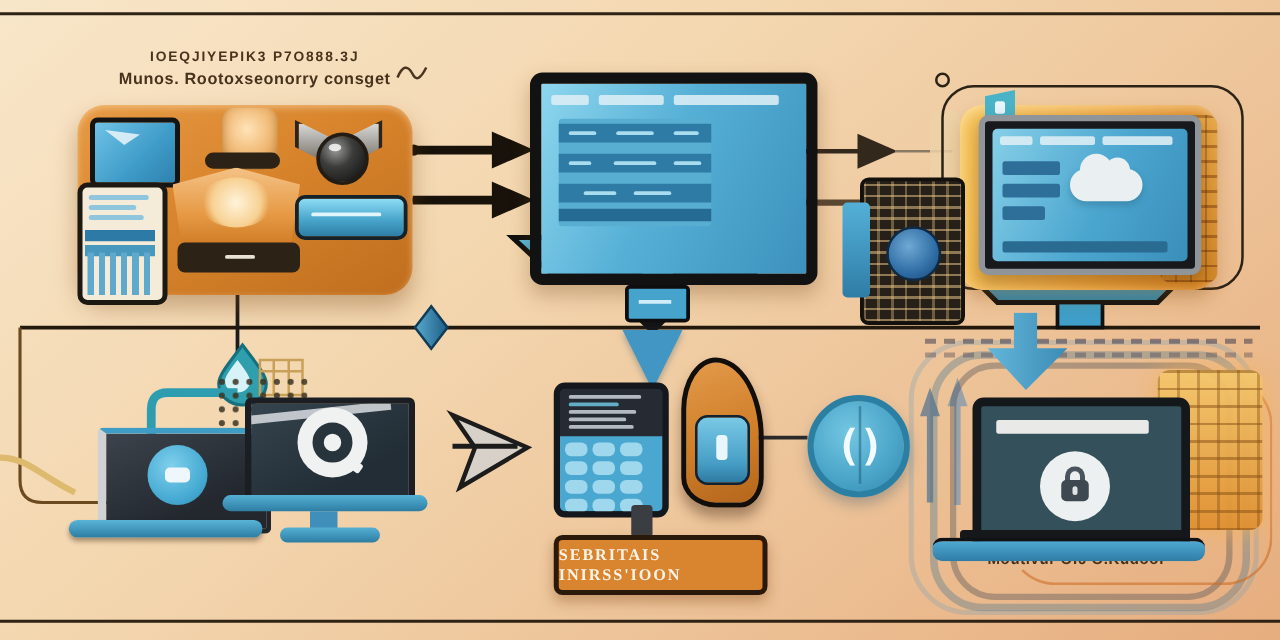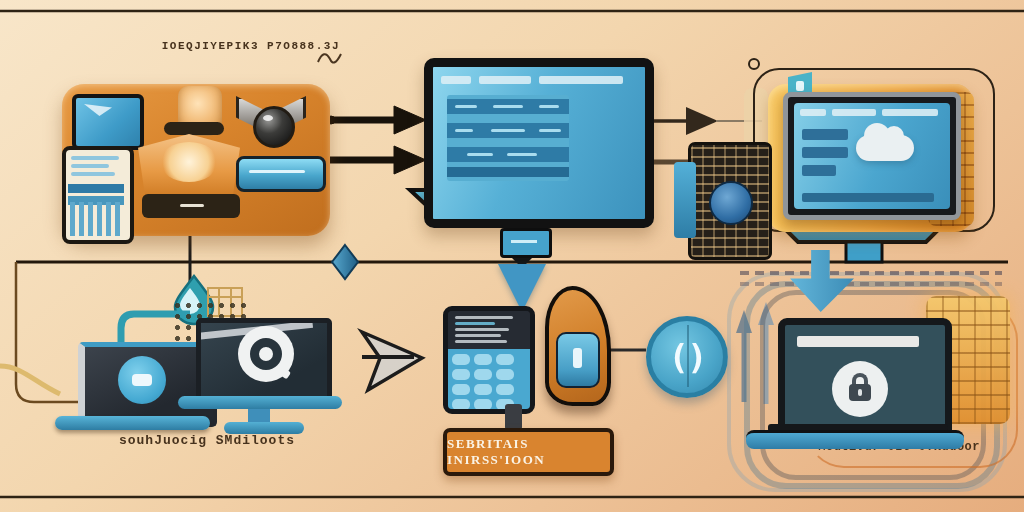--- a/index.html
+++ b/index.html
@@ -3,22 +3,22 @@
 <meta charset="utf-8">
 <style>
   html,body{margin:0;padding:0;background:#d8c4a8;}
   #stage{
     position:relative;width:1024px;height:512px;overflow:hidden;
     font-family:"Liberation Sans",sans-serif;
     background:linear-gradient(140deg,#f8e6c9 0%,#f3d6ae 40%,#edc297 70%,#e6ad7e 100%);
   }
   .abs{position:absolute;}
   
-  .caption{position:absolute;color:#47321d;font-family:Liberation Mono, monospace;
-    font-weight:bold;text-align:right;letter-spacing:.5px;white-space:nowrap;}
+  .caption{position:absolute;color:#47321d;font-family:Liberation Sans, sans-serif;
+    font-weight:bold;text-align:left;letter-spacing:.5px;white-space:nowrap;}
   .cap-tl1{left:120px;top:40px;width:220px;font-size:11px;letter-spacing:1.5px;}
   .cap-tl2{left:95px;top:55px;width:270px;font-size:13px;}
   .cap-tr{left:760px;top:50px;width:240px;font-size:11px;letter-spacing:1px;}
   .cap-bl{left:95px;top:433px;width:200px;font-size:13px;letter-spacing:1px;}
   .cap-br{left:790px;top:440px;width:190px;font-size:12px;letter-spacing:.5px;}
   
   .panel-tl{left:62px;top:84px;width:268px;height:152px;border-radius:22px;
     background:linear-gradient(150deg,#e79a44 0%,#d8842c 45%,#c06e1e 100%);
     box-shadow:0 10px 18px rgba(120,70,20,.35), inset 0 2px 6px rgba(255,230,190,.5);}
   .tl-monitor{left:72px;top:94px;width:64px;height:48px;background:#45a7d4;border:4px solid #141414;border-radius:6px;
@@ -248,21 +248,21 @@
       <path d="M766 404 V322" stroke="#98a2a8" stroke-width="5"></path>
         <polygon points="758,325 766,302 774,325" fill="#98a2a8"></polygon>
       <path d="M788 404 V336" stroke="#aab3b8" stroke-width="5"></path>
         <polygon points="780,339 788,318 796,339" fill="#aab3b8"></polygon>
     </g>
 
     <path d="M318 62 q6 -14 12 -3 q4 9 11 -5" stroke="#4a3520" stroke-width="2" fill="none"></path>
   </svg>
 
   <div class="caption cap-tl1">IOEQJIYEPIK3 P7O888.3J</div>
-  <div class="caption cap-bl">souhJuocig SMdiloots</div>
+  <div class="caption cap-tl2">Munos. Rootoxseonorry consget</div>
   <div class="caption cap-br">Moutivur OI6 O.Kudoor</div>
 
   <div class="abs panel-tl">
     <div class="abs tl-monitor" style="left:10px;top:10px;"></div>
     <div class="abs tl-sheet" style="left:0;top:62px;">
       <span class="rowline" style="top:6px;"></span>
         <span class="rowline" style="top:14px;width:38px;"></span>
       <span class="rowline" style="top:22px;width:44px;"></span>
       <span class="midband"></span>
       <span class="colbars"></span>

